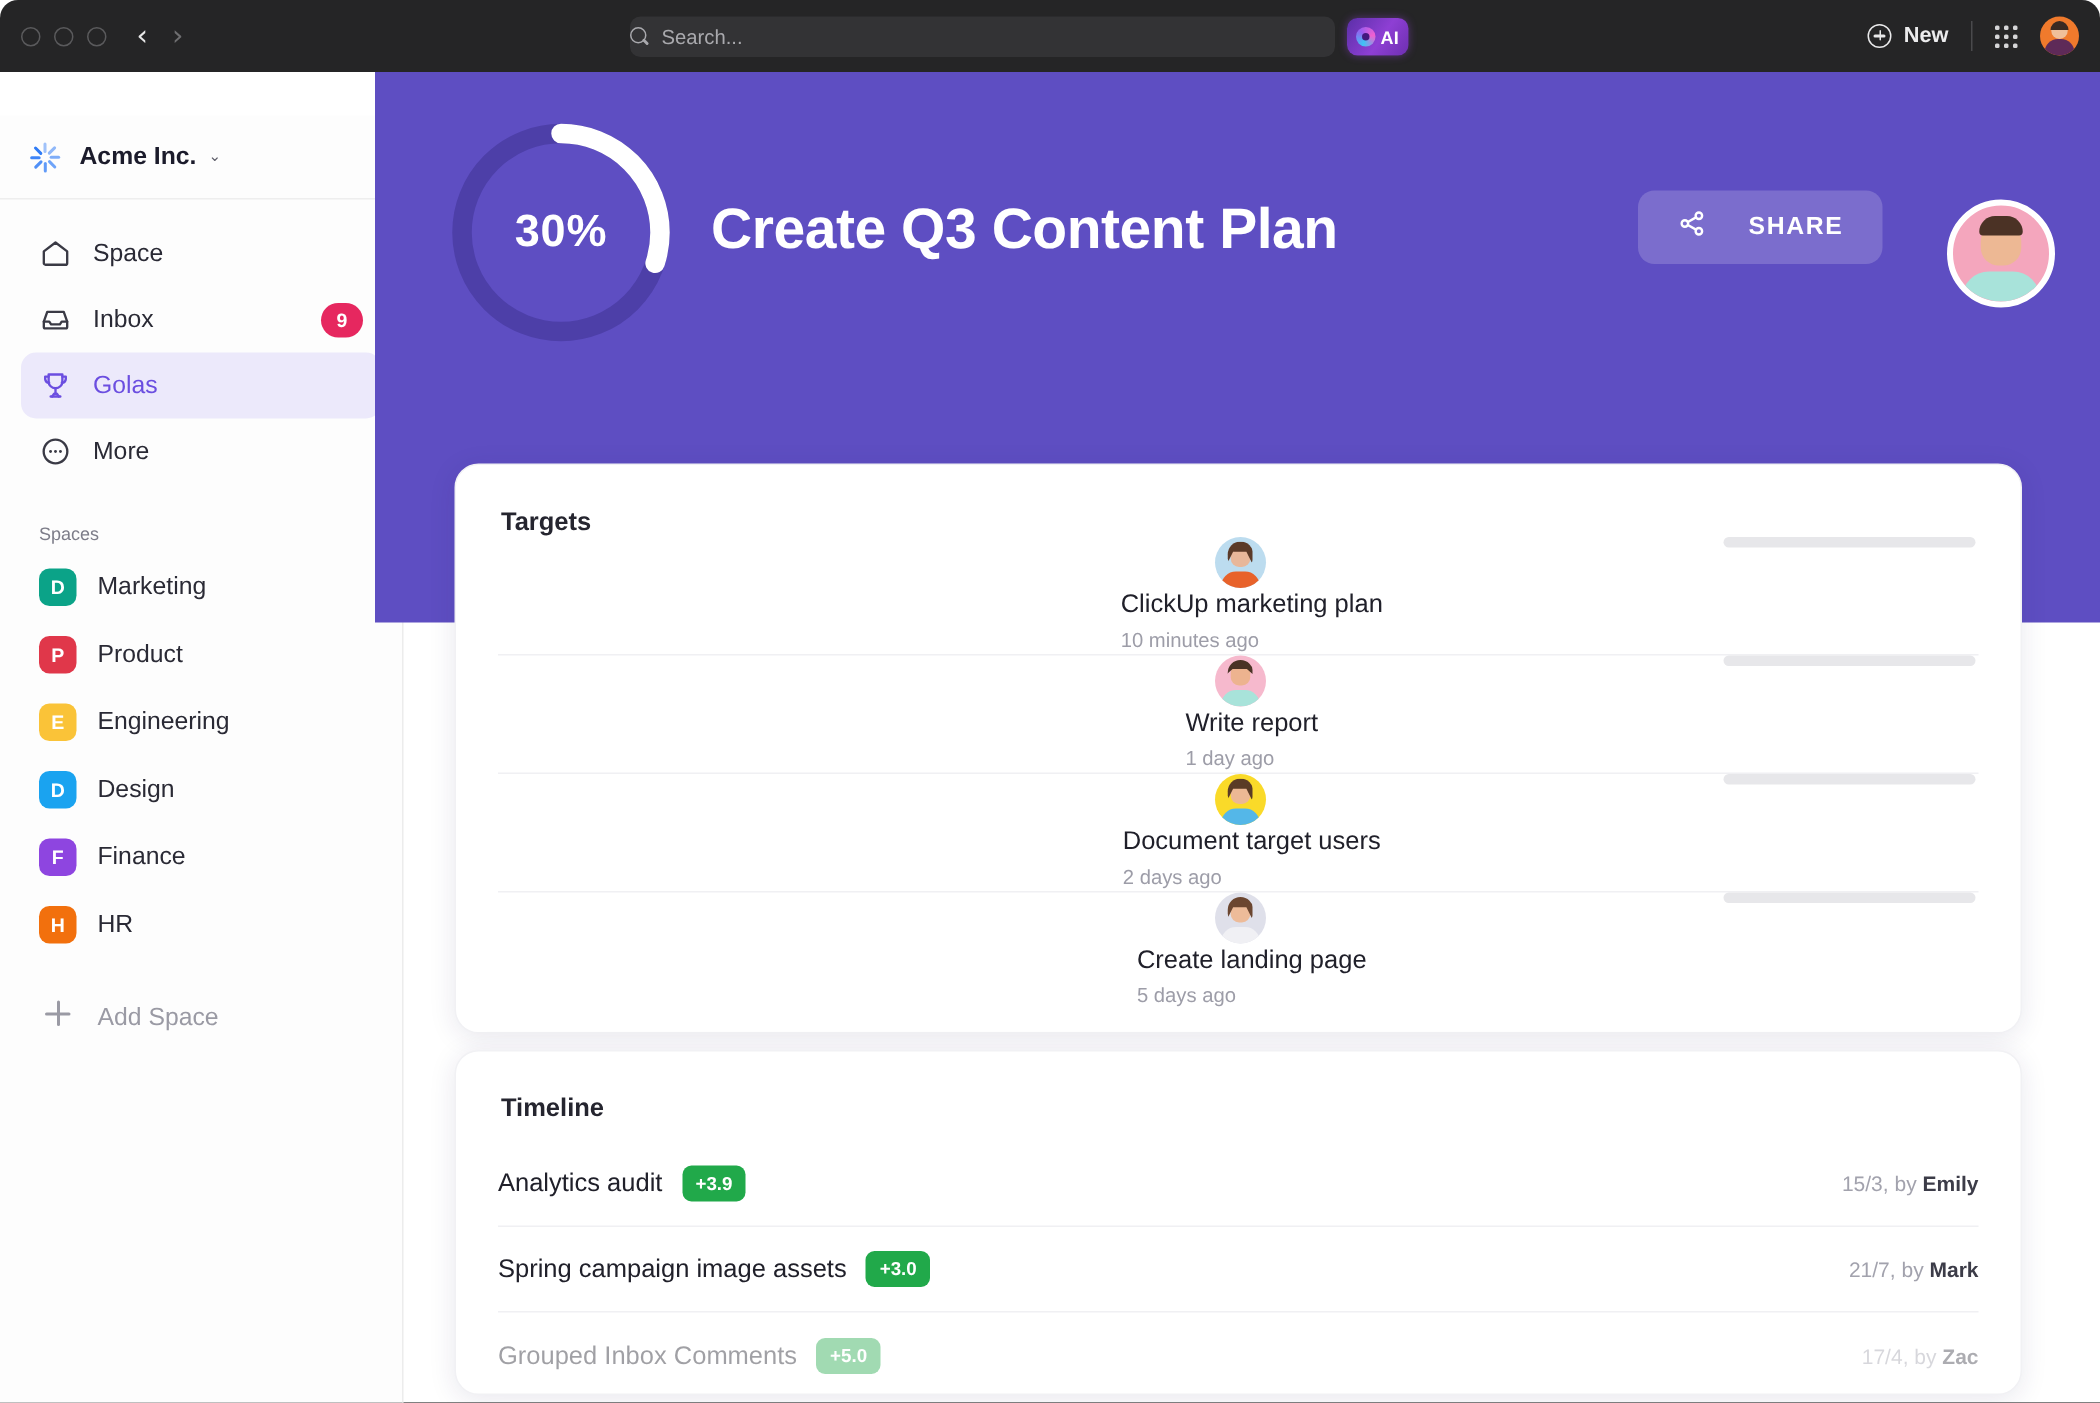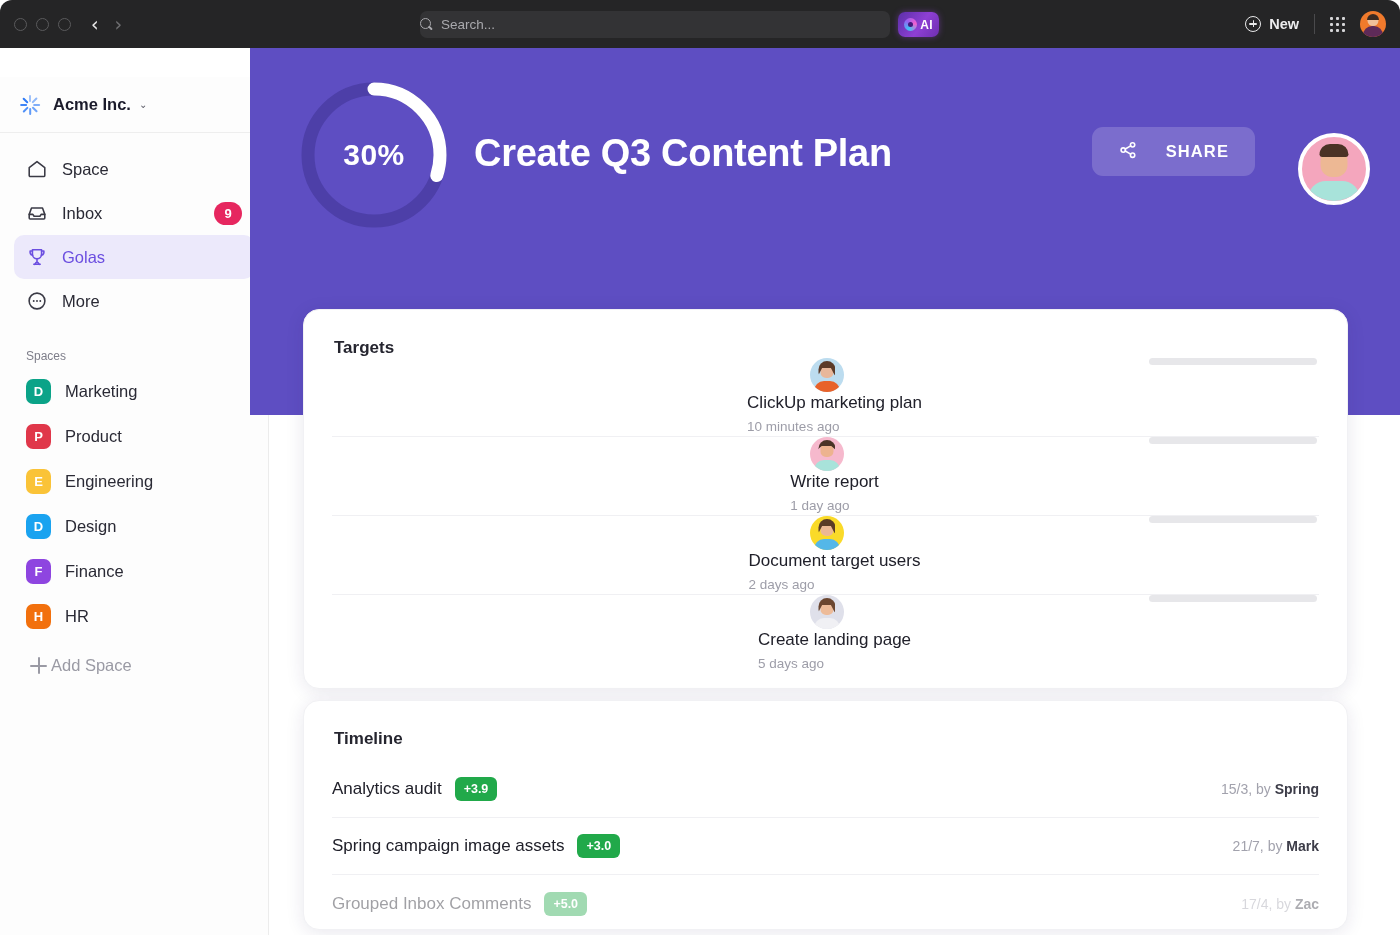--- a/index.html
+++ b/index.html
@@ -118,21 +118,21 @@
   .space-item {
     height: 45px; display: flex; align-items: center; gap: 14px;
     padding: 0 12px; margin: 0 14px; border-radius: 10px; cursor: pointer;
   }
   .space-badge {
     width: 25px; height: 25px; border-radius: 7px; color: #fff;
     font-size: 13px; font-weight: 700; display: flex;
     align-items: center; justify-content: center; flex: none;
   }
   .space-label { font-size: 16.5px; color: #2a2a35; }
-  .add-space { height: 45px; display: flex; align-items: center; 
+  .add-space { height: 45px; display: flex; align-items: flex-end; gap: 14px;
                padding: 0 12px; margin: 4px 14px 0; border-radius: 10px; cursor: pointer; }
   .add-plus { width: 25px; height: 25px; position: relative; flex: none; }
   .add-plus::before, .add-plus::after {
     content:""; position:absolute; background:#9a9aa4; border-radius:1px;
   }
   .add-plus::before { left: 4px; top: 11.5px; width: 17px; height: 2px; }
   .add-plus::after  { top: 4px; left: 11.5px; height: 17px; width: 2px; }
   .add-label { font-size: 16.5px; color: #9a9aa4; }
 
   
@@ -459,21 +459,21 @@
     </div>
   </div>
 
   <div class="card" id="timeline-card">
     <div class="card-title">Timeline</div>
 
     <div class="tlrow" style="margin-top:12px">
       <span class="tl-name">Analytics audit</span>
       <span class="tl-chip">+3.9</span>
       <span class="tl-meta">
-        <span>15/3, by </span><b>Spring</b>
+        <span>15/3, by </span><b>Emily</b>
       </span>
     </div>
 
     <div class="tlrow">
       <span class="tl-name">Spring campaign image assets</span>
       <span class="tl-chip">+3.0</span>
       <span class="tl-meta">
         <span>21/7, by </span><b>Mark</b>
       </span>
     </div>

